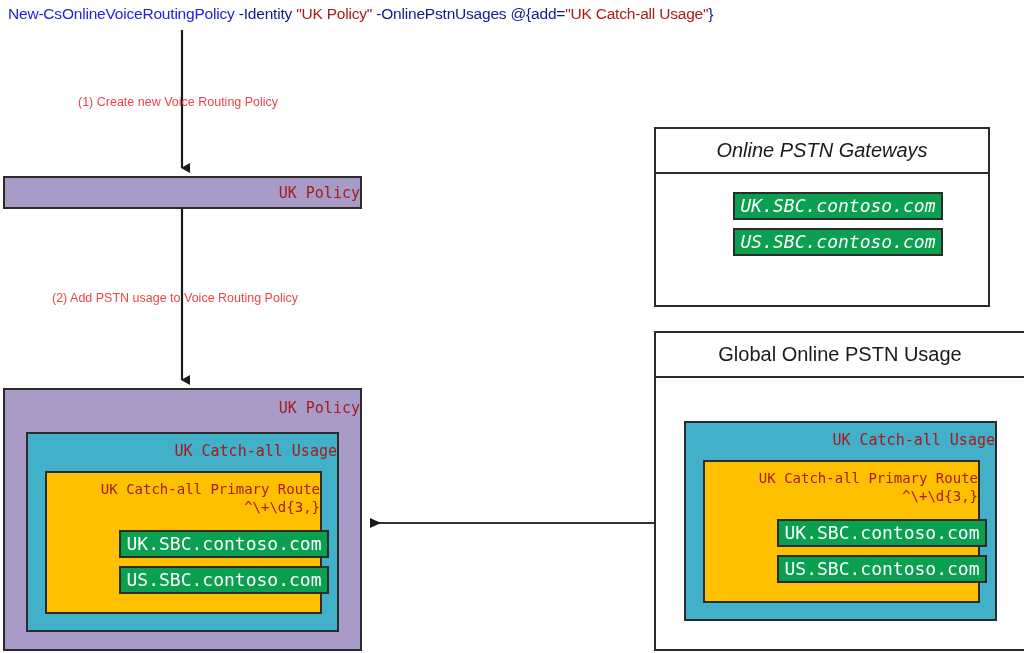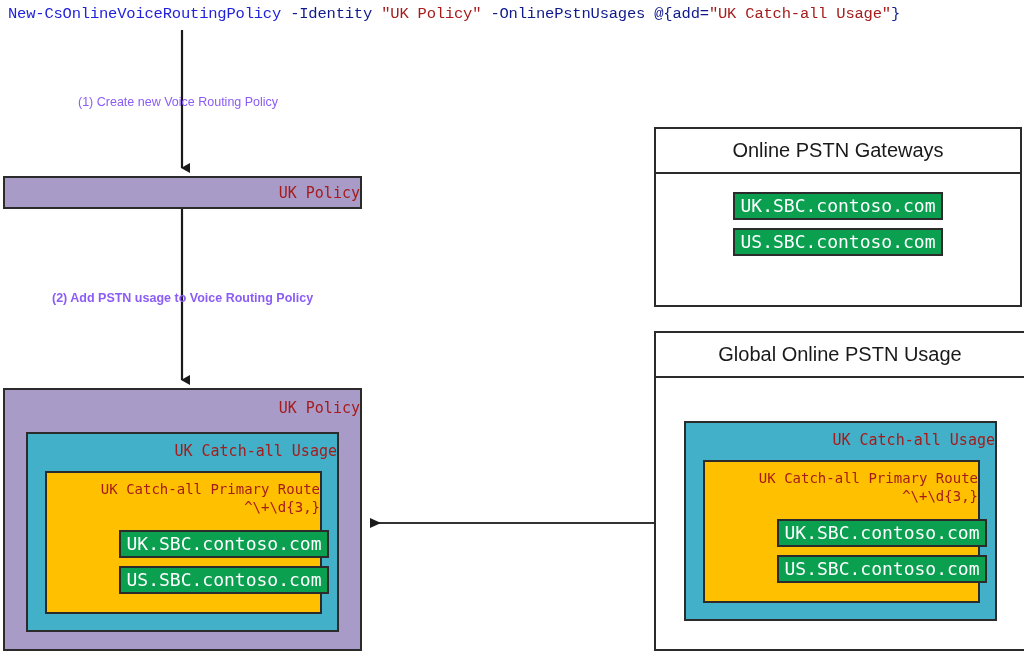--- a/index.html
+++ b/index.html
@@ -18,37 +18,37 @@
     position: absolute;
     left: 0; top: 0;
     width: 1024px;
     height: 653px;
   }
   
   .cmdline {
     position: absolute;
     left: 8px;
     top: 4px;
-    font-family: Liberation Mono, monospace;
+    font-family: Liberation Sans, sans-serif;
     font-size: 15.5px;
     letter-spacing: -0.2px;
     white-space: nowrap;
     line-height: 20px;
   }
   .tok-cmdlet { color: #2222dd; }
   .tok-param  { color: #111a8c; }
   .tok-string { color: #a61b1b; }
   .tok-plain  { color: #101010; }
 
   
   .step-label {
     position: absolute;
     font-family: "Liberation Sans", sans-serif;
     font-size: 12.5px;
-    color: #8b5cf6;
+    color: #ef4444;
     white-space: nowrap;
   }
 
   
   .box {
     position: absolute;
     box-sizing: border-box;
     border: 2px solid #2b2b2b;
   }
   .purple  { background: #a99bc8; }
@@ -122,21 +122,21 @@
     </defs>
 
     <line x1="182" y1="30" x2="182" y2="168" stroke="#1a1a1a" stroke-width="2.2" marker-end="url(#arrowDown)"></line>
 
     <line x1="182" y1="209" x2="182" y2="380" stroke="#1a1a1a" stroke-width="2.2" marker-end="url(#arrowDown)"></line>
 
     <line x1="682" y1="523" x2="371" y2="523" stroke="#333333" stroke-width="2.2" marker-end="url(#arrowLeft)"></line>
   </svg>
 
   <div class="step-label" style="left:78px; top:95px;">(1) Create new Voice Routing Policy</div>
-  <div class="step-label" style="left:52px; top:291px;font-weight:bold;">(2) Add PSTN usage to Voice Routing Policy</div>
+  <div class="step-label" style="left:52px; top:291px;">(2) Add PSTN usage to Voice Routing Policy</div>
 
   <div class="box purple" style="left:3px; top:176px; width:359px; height:33px;">
     <div class="mono-title" style="margin-top:6px;">UK Policy</div>
   </div>
 
   <div class="box purple" style="left:3px; top:388px; width:359px; height:263px;">
     <div class="mono-title" style="margin-top:9px;">UK Policy</div>
 
     <div class="box teal" style="left:21px; top:42px; width:313px; height:200px;">
       <div class="mono-title" style="margin-top:8px;">UK Catch-all Usage</div>
@@ -148,21 +148,21 @@
         <div class="box green" style="left:72px; top:57px; width:210px; height:28px;">
           <div class="gw-label">UK.SBC.contoso.com</div>
         </div>
         <div class="box green" style="left:72px; top:93px; width:210px; height:28px;">
           <div class="gw-label">US.SBC.contoso.com</div>
         </div>
       </div>
     </div>
   </div>
 
-  <div class="box white" style="left:654px; top:127px; width:368px; height:180px;">
+  <div class="box white" style="left:654px; top:127px; width:336px; height:180px;font-style:italic;">
     <div class="panel-header">Online PSTN Gateways</div>
 
     <div class="box green" style="left:77px; top:63px; width:210px; height:28px;">
       <div class="gw-label">UK.SBC.contoso.com</div>
     </div>
     <div class="box green" style="left:77px; top:99px; width:210px; height:28px;">
       <div class="gw-label">US.SBC.contoso.com</div>
     </div>
   </div>
 

